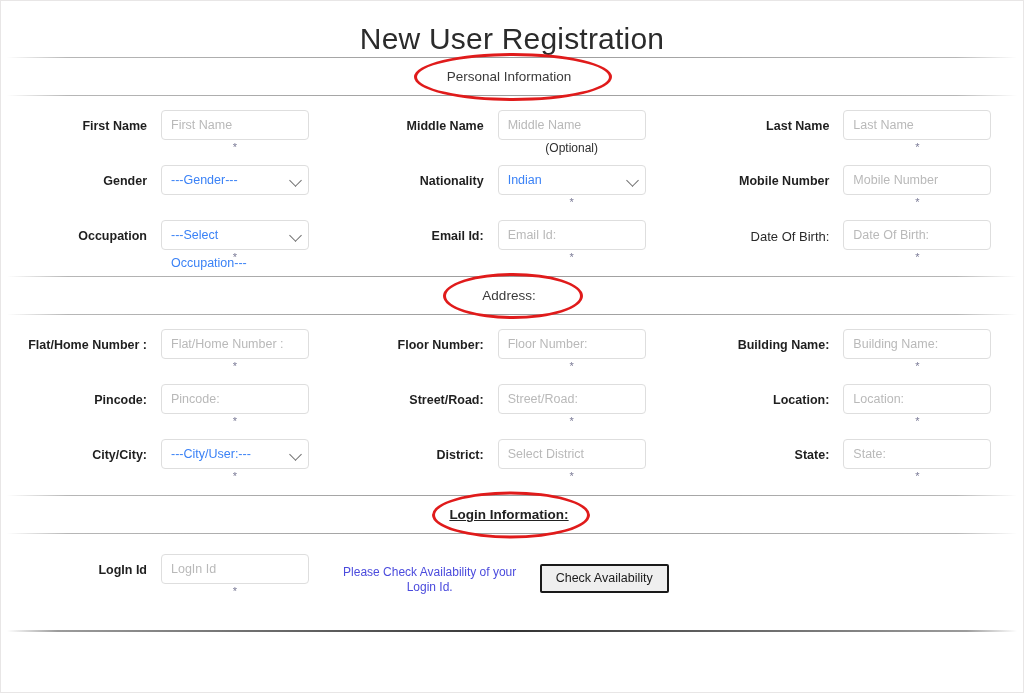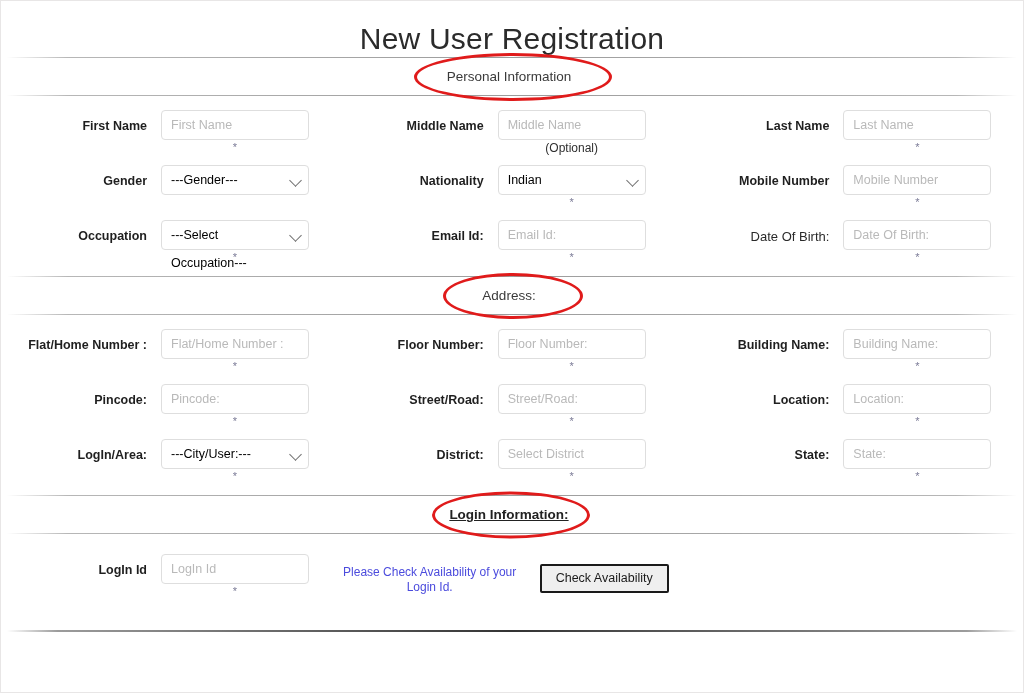--- a/index.html
+++ b/index.html
@@ -147,21 +147,21 @@
   .sel {
     width: 100%;
     height: 30px;
     box-sizing: border-box;
     border: 1px solid #dedede;
     border-radius: 4px;
     background: #ffffff;
     padding: 0 24px 0 9px;
     font-family: "Liberation Sans", sans-serif;
     font-size: 12.5px;
-    color: #000000;
+    color: #3b82f6;
     outline: none;
     -webkit-appearance: none;
     -moz-appearance: none;
     appearance: none;
     line-height: 28px;
     cursor: pointer;
   }
   .chev {
     position: absolute;
     right: 9px;
@@ -390,21 +390,21 @@
         <div class="lbl">Location:</div>
         <div class="field-wrap">
           <input class="inp" type="text" placeholder="Location:" style="">
           <span class="req">*</span>
         </div>
       </div>
     </div>
 
     <div class="form-row">
       <div class="col c1">
-        <div class="lbl">LogIn/Area:</div>
+        <div class="lbl">City/City:</div>
         <div class="field-wrap">
           <div class="sel-wrap">
             <div class="sel">---City/User:---</div>
             <span class="chev"></span>
           </div>
           <span class="req">*</span>
         </div>
       </div>
       <div class="col c2">
         <div class="lbl">District:</div>

